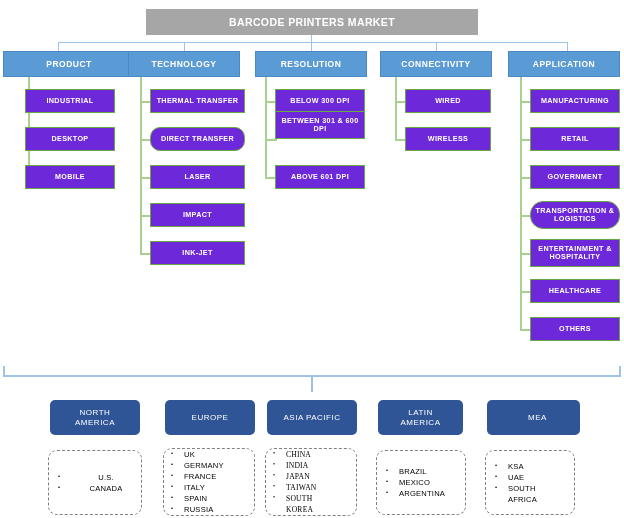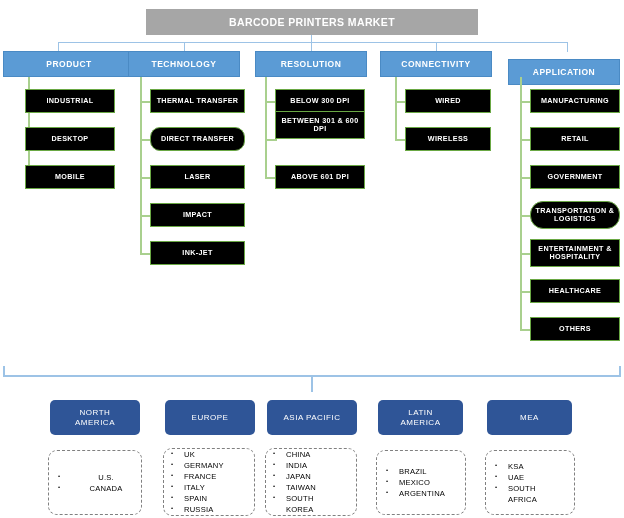--- a/index.html
+++ b/index.html
@@ -33,21 +33,21 @@
     color:#ffffff;
     font-size:8.5px;font-weight:bold;letter-spacing:.5px;
     display:flex;align-items:center;justify-content:center;
     text-align:center;
   }
 
   
   .leaf{
     position:absolute;
     height:24px;
-    background:#000000;
+    background:#6d28d9;
     border:1px solid #6aa844;
     box-sizing:border-box;
     color:#ffffff;
     font-size:7.2px;font-weight:bold;letter-spacing:.35px;
     display:flex;align-items:center;justify-content:center;
     text-align:center;
     line-height:1.15;
     padding:0 2px;
   }
 
@@ -105,21 +105,21 @@
   <div class="ln" style="left:58px;top:42px;width:1px;height:10px;"></div>
   <div class="ln" style="left:184px;top:42px;width:1px;height:10px;"></div>
   <div class="ln" style="left:311px;top:42px;width:1px;height:10px;"></div>
   <div class="ln" style="left:436px;top:42px;width:1px;height:10px;"></div>
   <div class="ln" style="left:567px;top:42px;width:1px;height:10px;"></div>
 
   <div class="cat-box" style="left:3px;top:51px;width:132px;">PRODUCT</div>
   <div class="cat-box" style="left:128px;top:51px;width:112px;">TECHNOLOGY</div>
   <div class="cat-box" style="left:255px;top:51px;width:112px;">RESOLUTION</div>
   <div class="cat-box" style="left:380px;top:51px;width:112px;">CONNECTIVITY</div>
-  <div class="cat-box" style="left:508px;top:51px;width:112px;margin-top:8px;">APPLICATION</div>
+  <div class="cat-box" style="left:508px;top:51px;width:112px;">APPLICATION</div>
 
   <div class="ln-g" style="left:28px;top:77px;width:1.5px;height:101px;"></div>
   <div class="ln-g" style="left:28px;top:101px;width:12px;height:1.5px;"></div>
   <div class="ln-g" style="left:28px;top:139px;width:12px;height:1.5px;"></div>
   <div class="ln-g" style="left:28px;top:177px;width:12px;height:1.5px;"></div>
   <div class="leaf" style="left:25px;top:89px;width:90px;">INDUSTRIAL</div>
   <div class="leaf" style="left:25px;top:127px;width:90px;">DESKTOP</div>
   <div class="leaf" style="left:25px;top:165px;width:90px;">MOBILE</div>
 
   <div class="ln-g" style="left:140px;top:77px;width:1.5px;height:177px;"></div>
@@ -168,42 +168,42 @@
   <div class="ln-blue-dark" style="left:3px;top:366px;width:1.5px;height:10px;"></div>
   <div class="ln-blue-dark" style="left:619px;top:366px;width:1.5px;height:10px;"></div>
   <div class="ln-blue-dark" style="left:311px;top:375px;width:1.5px;height:17px;"></div>
 
   <div class="region-box" style="left:50px;top:400px;width:90px;height:35px;white-space:pre-line;">NORTH
 AMERICA</div>
   <div class="region-box" style="left:165px;top:400px;width:90px;height:35px;white-space:pre-line;">EUROPE</div>
   <div class="region-box" style="left:267px;top:400px;width:90px;height:35px;white-space:pre-line;">ASIA PACIFIC</div>
   <div class="region-box" style="left:378px;top:400px;width:85px;height:35px;white-space:pre-line;">LATIN
 AMERICA</div>
-  <div class="region-box" style="left:487px;top:400px;width:85px;height:35px;white-space:pre-line;">MEA</div>
+  <div class="region-box" style="left:487px;top:400px;width:85px;height:35px;white-space:pre-line;padding-left:8px;">MEA</div>
 
   <div class="region-list" style="left:48px;top:450px;width:94px;height:65px;text-align:center;">
     <ul>
       <li>U.S.</li>
       <li>CANADA</li>
     </ul>
   </div>
 
   <div class="region-list" style="left:163px;top:448px;width:92px;height:68px;">
     <ul style="padding-left:20px;">
       <li>UK</li>
       <li>GERMANY</li>
       <li>FRANCE</li>
       <li>ITALY</li>
       <li>SPAIN</li>
       <li>RUSSIA</li>
     </ul>
   </div>
 
   <div class="region-list" style="left:265px;top:448px;width:92px;height:68px;">
-    <ul style="padding-left:20px;">
+    <ul style="padding-left:20px;font-family:Liberation Serif, serif;">
       <li>CHINA</li>
       <li>INDIA</li>
       <li>JAPAN</li>
       <li>TAIWAN</li>
       <li>SOUTH
 KOREA</li>
     </ul>
   </div>
 
   <div class="region-list" style="left:376px;top:450px;width:90px;height:65px;">

